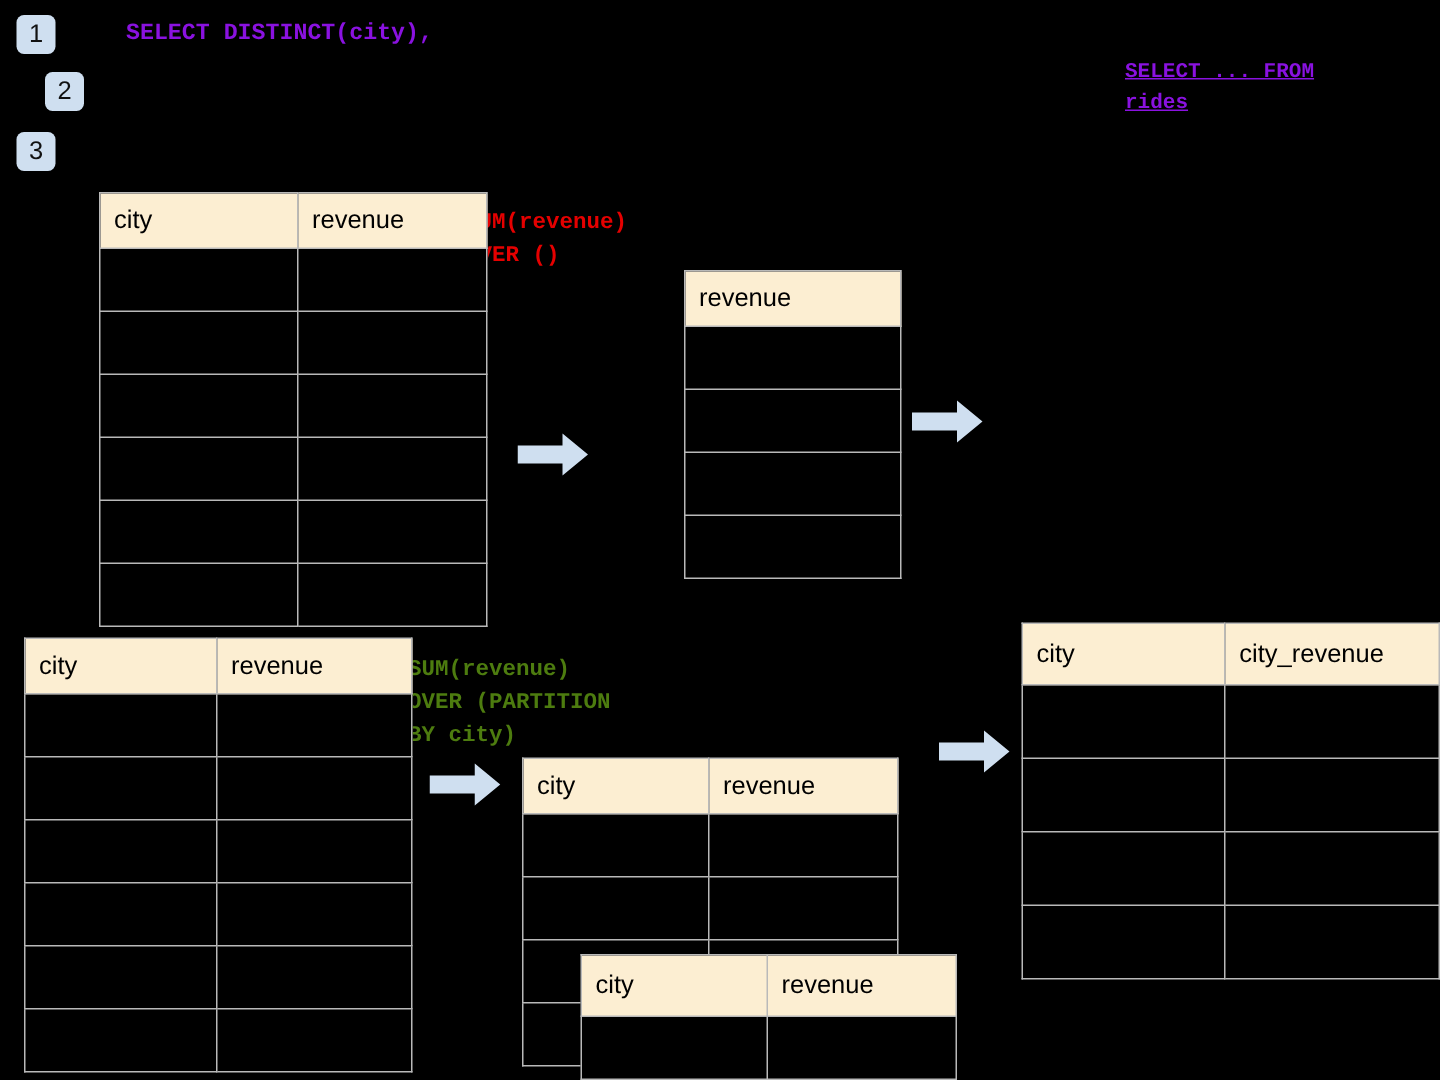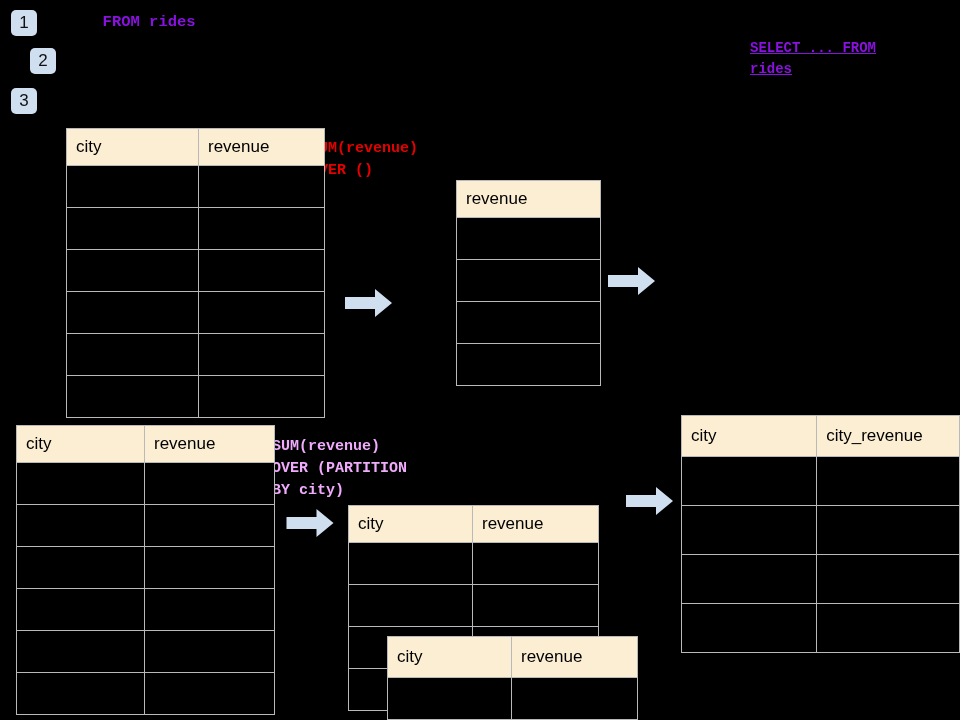--- a/index.html
+++ b/index.html
@@ -49,21 +49,21 @@
   .note {
     position: absolute;
     font-family: "Liberation Mono", monospace;
     font-size: 14px;
     line-height: 21px;
     font-weight: bold;
     white-space: pre;
   }
   .note-purple { color: #8a12e0; text-decoration: underline; }
   .note-red    { color: #e50000; }
-  .note-green  { color: #f0abfc; }
+  .note-green  { color: #4d7c0f; }
 
   
   .tbl {
     position: absolute;
     border-collapse: collapse;
     background: #000000;
     table-layout: fixed;
   }
   .tbl td {
     border: 1px solid #b9b9b9;
@@ -89,21 +89,21 @@
 </head>
 <body>
 
 <div id="canvas">
 
   <div class="badge" style="left: 11px; top: 10px;">1</div>
   <div class="badge" style="left: 30px; top: 48px;">2</div>
   <div class="badge" style="left: 11px; top: 88px;">3</div>
 
   <div id="sql-block" style="position:absolute; left:84px; top:12px;">
-      <div class="sql sql-purple" style="position: static;">  FROM rides</div>
+      <div class="sql sql-purple" style="position: static;">SELECT DISTINCT(city),</div>
     </div>
 
   <div class="note note-purple" style="left: 750px; top: 38px;">SELECT ... FROM
 rides</div>
   <div class="note note-red" style="font-size: 15px; line-height: 22px; left: 310px; top: 138px;">SUM(revenue)
 OVER ()</div>
   <div class="note note-green" style="font-size: 15px; line-height: 22px; left: 272px; top: 436px;">SUM(revenue)
 OVER (PARTITION
 BY city)</div>
 

